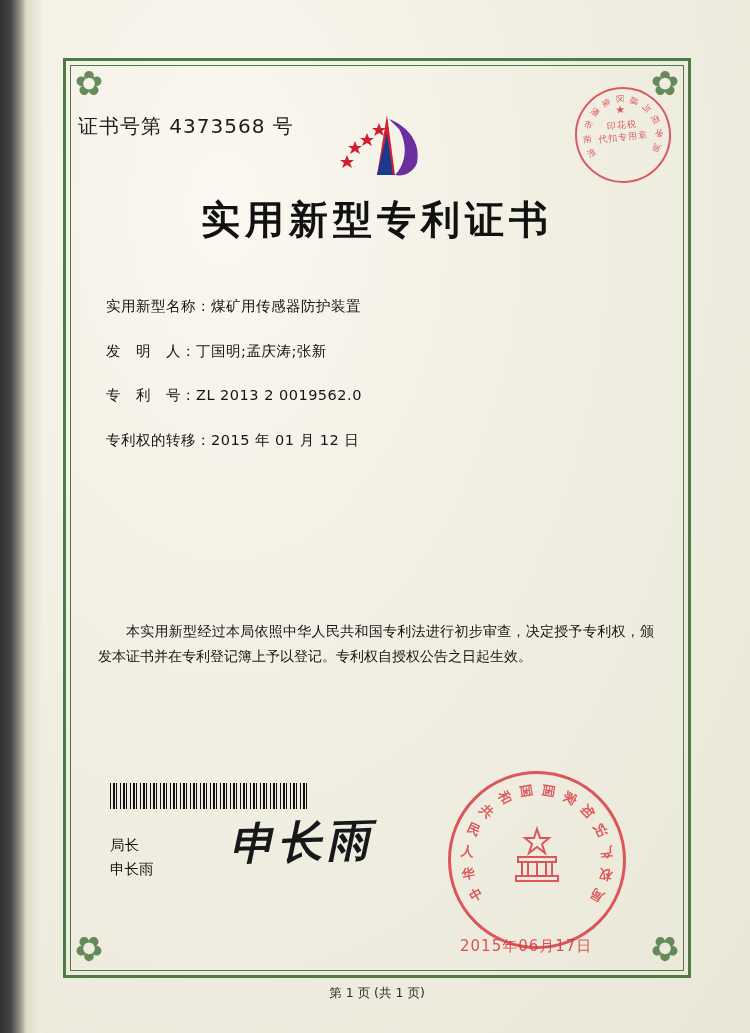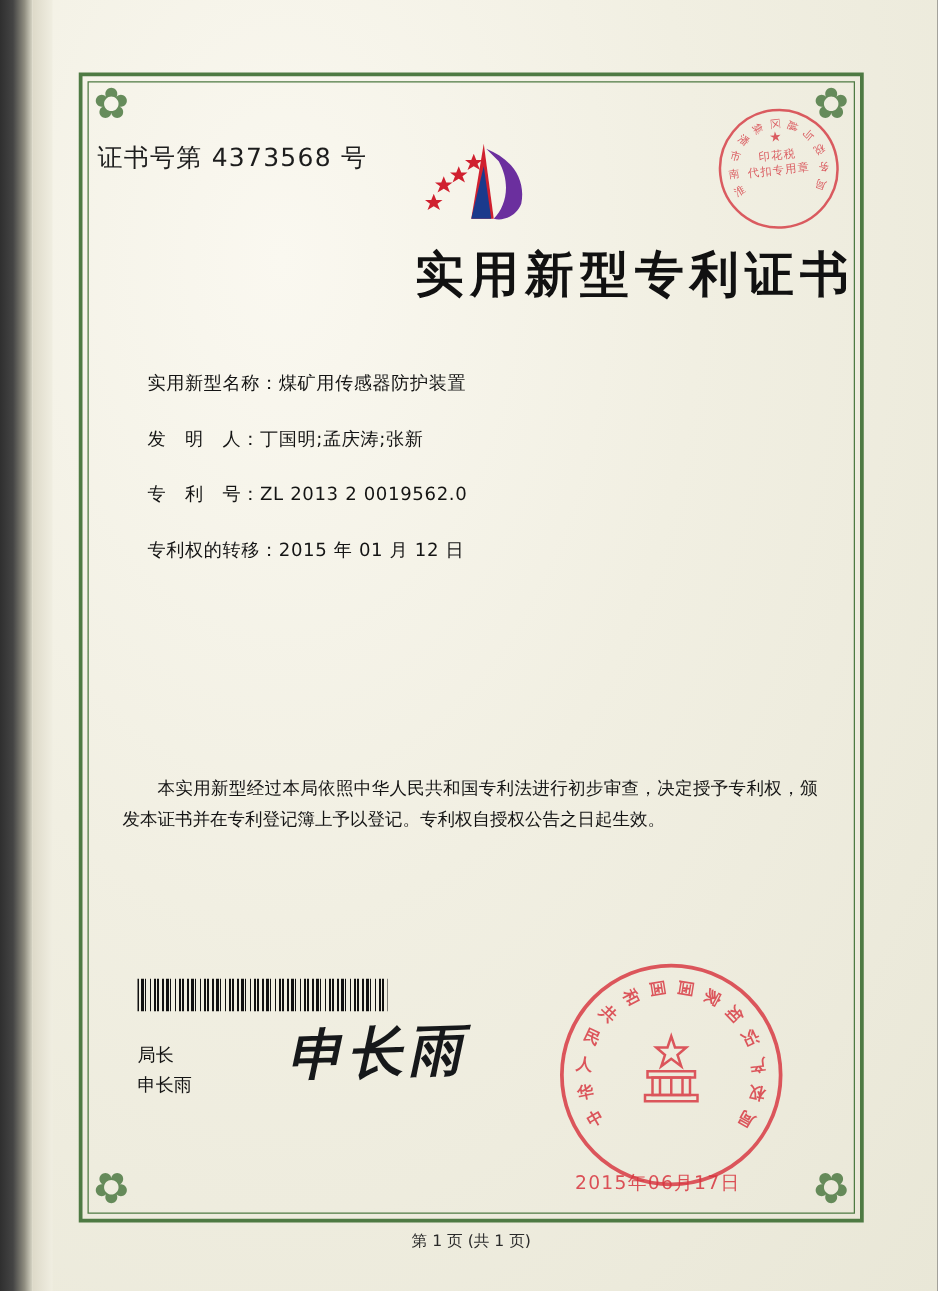--- a/index.html
+++ b/index.html
@@ -121,33 +121,32 @@
   .stamp-top .star {
     position: absolute;
     left: 50%; top: 14px;
     transform: translateX(-50%);
     font-size: 11px;
   }
 
   .title {
     position: absolute;
     left: 0; right: 0; top: 128px;
-    text-align: right;
+    text-align: center;
     font-family: "DejaVu Sans", sans-serif;
     font-size: 39px;
     font-weight: bold;
     letter-spacing: 5px;
     color: #111;
   }
 
   .fields {
     position: absolute;
     left: 36px; top: 232px;
     width: 540px;
-    margin-left: 12px;
   }
   .field {
     font-size: 14.5px;
     color: #141414;
     margin-bottom: 25.5px;
     white-space: nowrap;
   }
   .field .lbl { letter-spacing: 0.5px; }
   .field .val { letter-spacing: 0.5px; }
 

